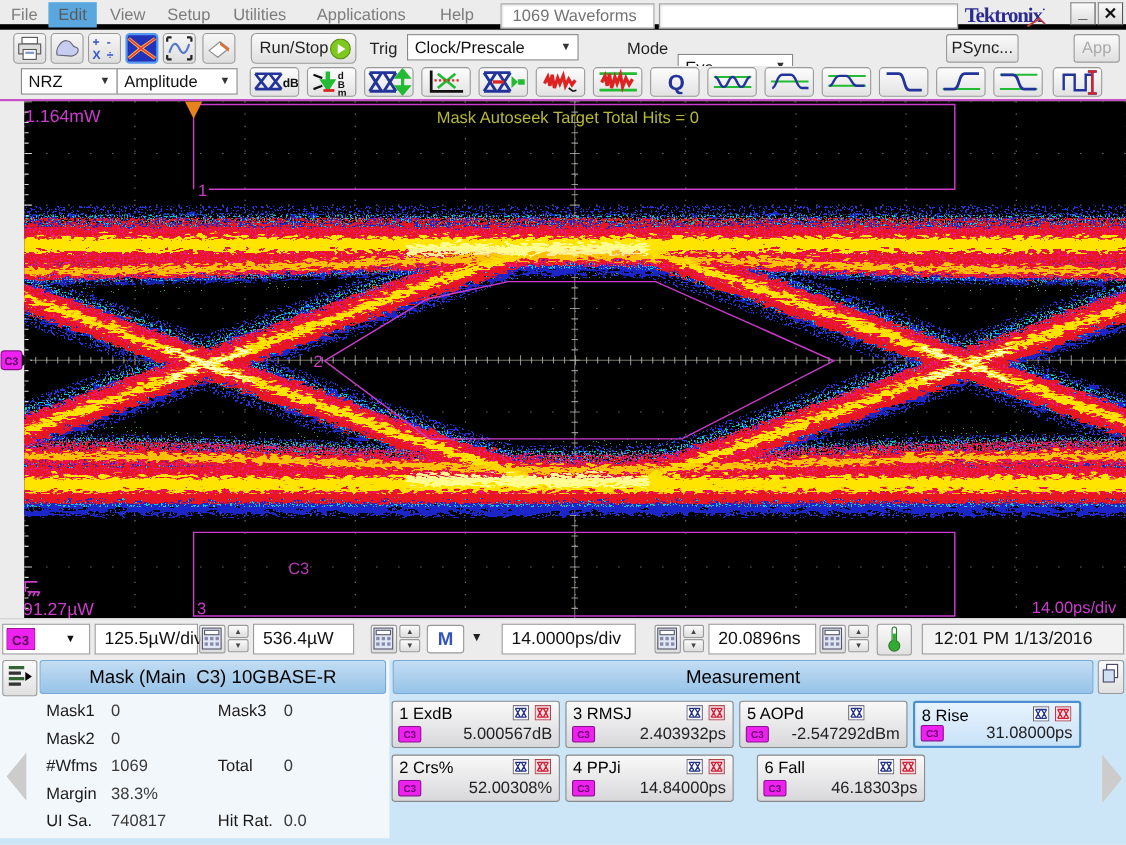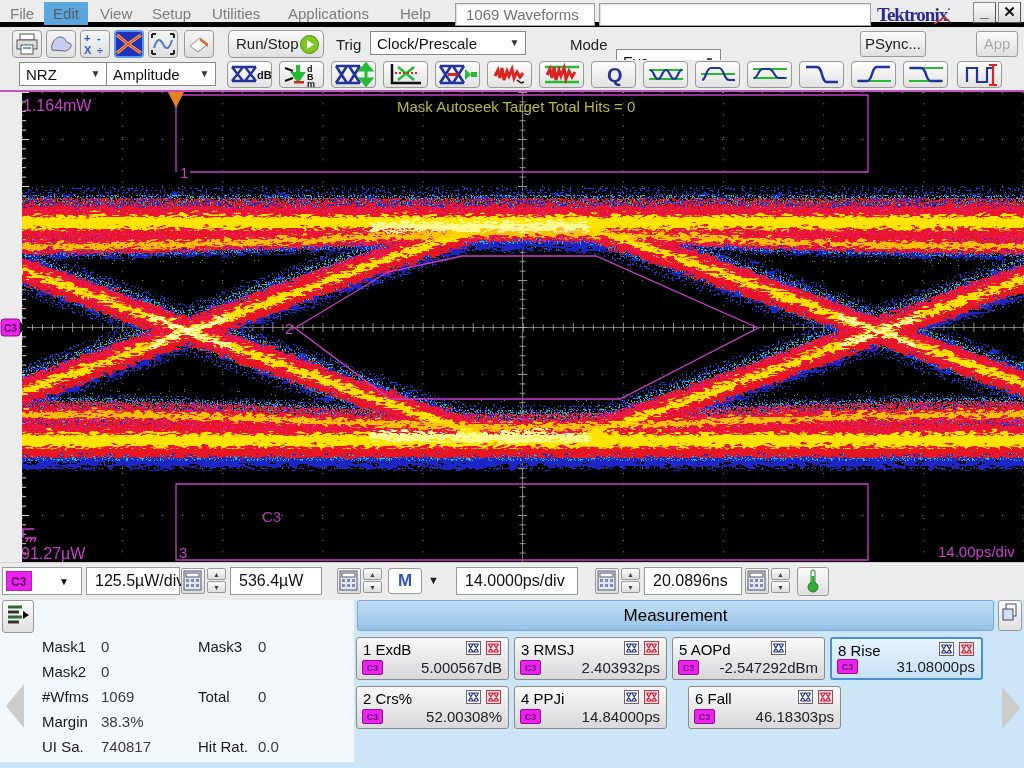--- a/index.html
+++ b/index.html
@@ -573,20 +573,23 @@
         </svg></div>
   <div class="spin" style="left:771px">
         <div style="top:0">▲</div>
         <div style="top:13px">▼</div>
       </div>
   <div class="pbtn" style="left:797px;top:4px;width:32px;height:29px"><svg width="14" height="25" viewBox="0 0 14 25">
           <rect x="5" y="2" width="4" height="14" rx="2" fill="#fff" stroke="#2a7a2a"></rect>
           <circle cx="7" cy="19" r="5" fill="#33aa33" stroke="#2a7a2a"></circle>
           <rect x="5.5" y="8" width="3" height="10" fill="#33aa33"></rect>
         </svg></div>
+  <div class="sfield" style="left:838px;width:184px;background:#f2f2f2">
+        <span style="left:10px">12:01 PM 1/13/2016</span>
+      </div>
 </div>
 
 <div id="bottom">
   <div id="maskpanel">
     <div class="mrow" style="left:42px;top:38px">Mask1</div>
         <div class="mrow mval" style="left:101px;top:38px">0</div>
     <div class="mrow" style="left:198px;top:38px">Mask3</div>
         <div class="mrow mval" style="left:258px;top:38px">0</div>
     <div class="mrow" style="left:42px;top:63px">Mask2</div>
         <div class="mrow mval" style="left:101px;top:63px">0</div>
@@ -604,20 +607,21 @@
   </div>
   <div class="pbtn" style="left:2px;top:0;width:32px;height:33px"><svg width="26" height="26" viewBox="0 0 26 26">
           <g stroke-width="3">
             <path d="M3 6 H17" stroke="#336633"></path>
             <path d="M3 11 H14" stroke="#333"></path>
             <path d="M3 16 H17" stroke="#336633"></path>
             <path d="M3 21 H14" stroke="#333"></path>
           </g>
           <path d="M18 10 L24 14 L18 18 Z" fill="#000"></path>
         </svg></div>
+  <div class="hdr" style="left:36px;width:315px">Mask (Main&nbsp; C3) 10GBASE-R</div>
   <div class="hdr" style="left:357px;width:637px">Measurement</div>
   <div class="pbtn" style="left:998px;top:0;width:24px;height:31px"><svg width="18" height="22" viewBox="0 0 18 22">
           <rect x="5" y="3" width="10" height="12" fill="#fff" stroke="#446"></rect>
           <rect x="2" y="8" width="10" height="11" fill="#cfe0f5" stroke="#446"></rect>
         </svg></div>
   <div class="cell" style="left:356px;top:37px">
         <span class="cl">1 ExdB</span>
         <span style="position:absolute;right:27px;top:3px"><svg width="15" height="14" viewBox="0 0 15 14">
             <rect x="0.5" y="0.5" width="14" height="13" fill="#fff" stroke="#667"></rect>
             <path d="M2.5 3 H12.5 M2.5 11 H12.5 M2.5 3 L7 11 M7 3 L2.5 11 M8 3 L12.5 11 M12.5 3 L8 11" stroke="#223388" stroke-width="1.2" fill="none"></path>

